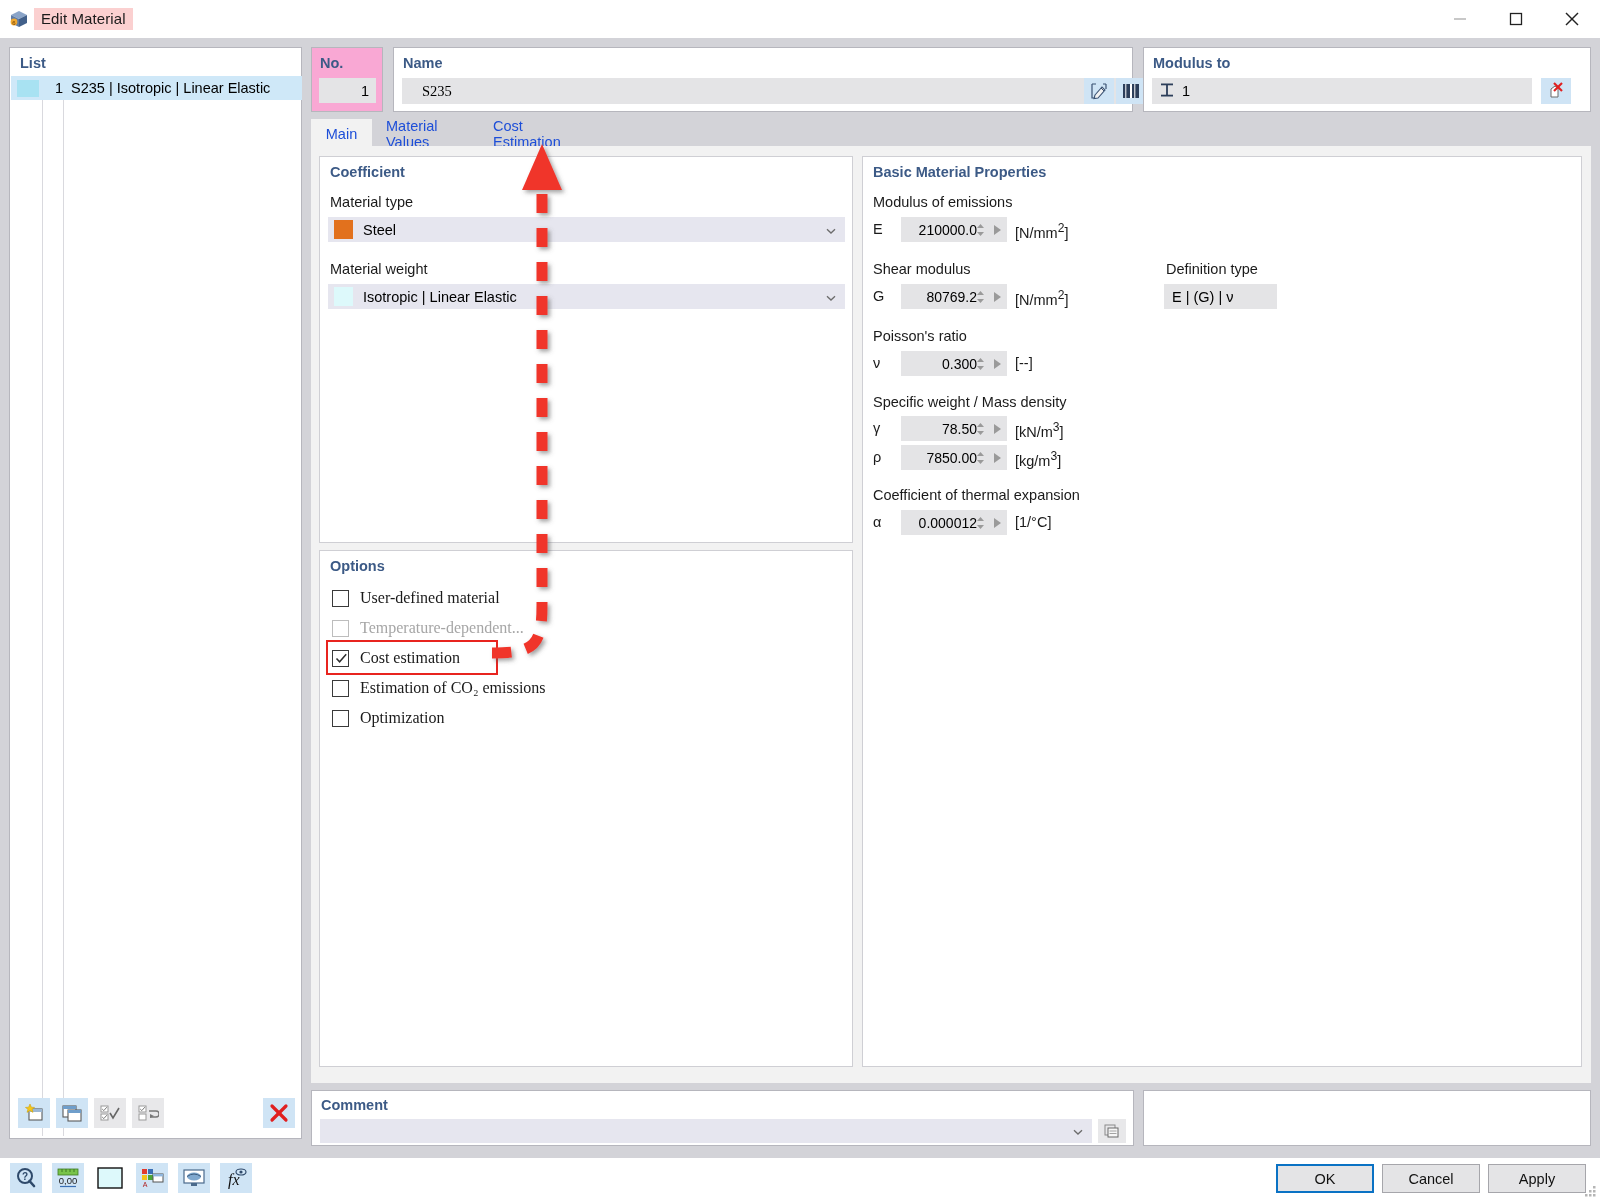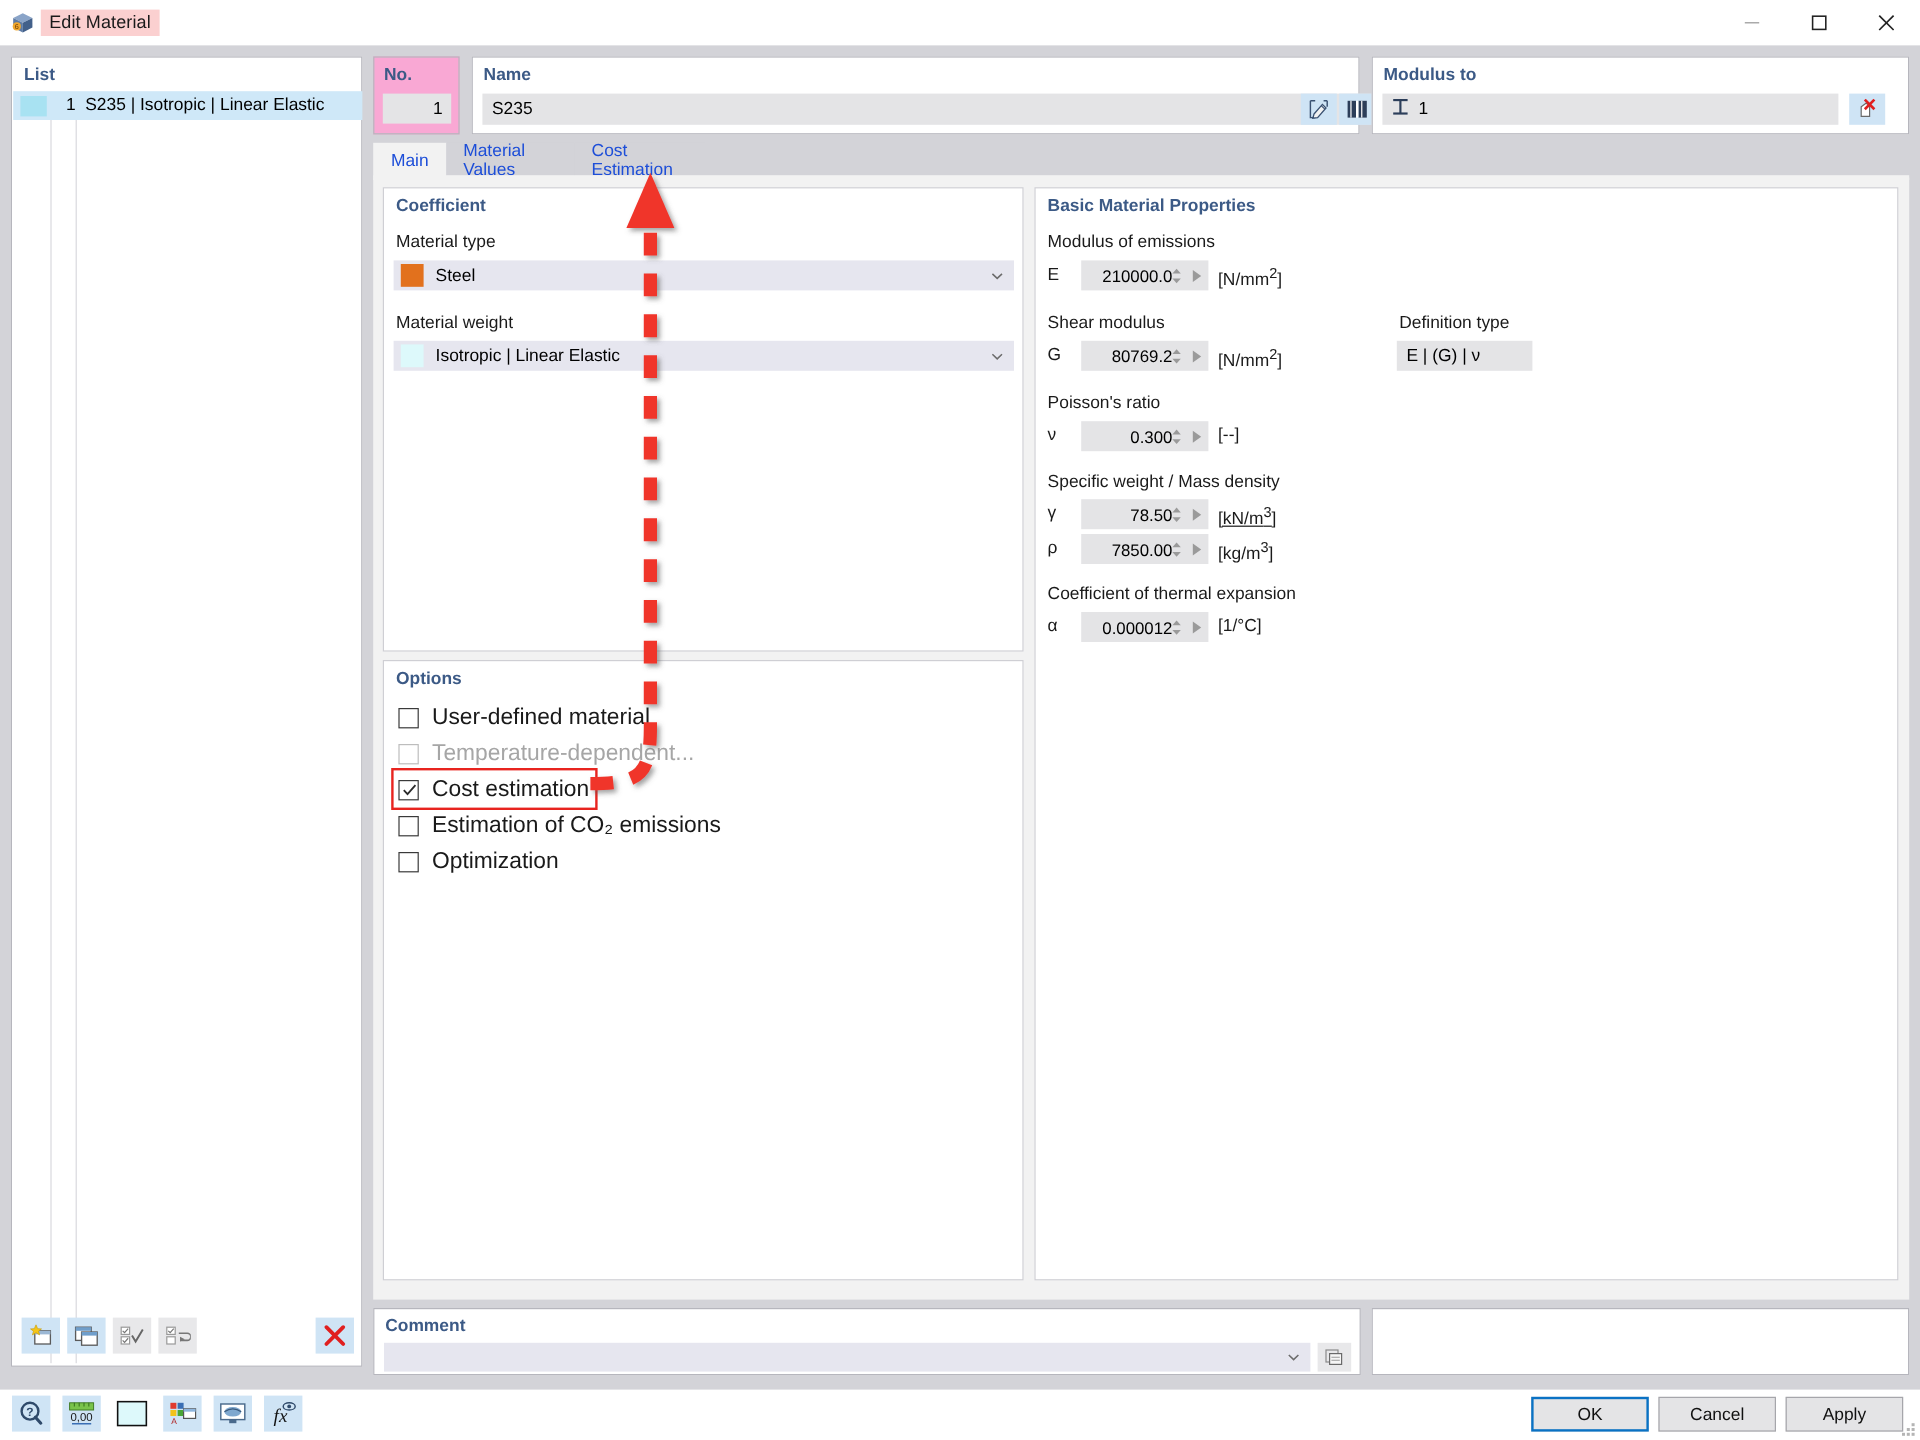--- a/index.html
+++ b/index.html
@@ -87,22 +87,23 @@
   }
 
   
   .name-panel {
     position: absolute; left: 393px; top: 9px; width: 740px; height: 65px;
     background: #ffffff; border: 1px solid #b6b6bd;
   }
   .name-title { position: absolute; left: 9px; top: 7px; }
   .name-field {
     position: absolute; left: 8px; top: 30px; width: 764px; height: 26px;
-    background: #e4e4e6; display: flex; align-items: center; padding-left: 8px;
+    background: #e4e4e6; display: flex; align-items: center; padding-left: 20px;
     font-size: 14.5px;
+    font-family: Liberation Serif, serif;
   }
   .name-btn {
     position: absolute; top: 30px; width: 30px; height: 26px;
     background: #cfe4f5; display: flex; align-items: center; justify-content: center;
   }
   .name-btn.b1 { left: 690px; }
   .name-btn.b2 { left: 722px; }
 
   
   .assign-panel {
@@ -168,21 +169,21 @@
   
   .cbrow { position: absolute; display: flex; align-items: center; gap: 11px; height: 22px; }
   .cbox {
     width: 17px; height: 17px; border: 1.3px solid #3a3a3a; background: #ffffff;
     position: relative; flex: none;
   }
   .cbox.disabled { border-color: #bdbdbd; }
   .cbox .chk {
     position: absolute; left: 2px; top: 1px; width: 13px; height: 13px;
   }
-  .cblabel { font-size: 19px; color: #1a1a1a; }
+  .cblabel { font-size: 16px; color: #1a1a1a; font-family: Liberation Serif, serif; }
   .cblabel.disabled { color: #a6a6a6; }
   .cbhighlight {
     position: absolute; border: 2.5px solid #e8241f; background: transparent;
   }
 
   
   .spin {
     position: absolute; height: 25px; background: #e4e4e6;
     display: flex; align-items: center; justify-content: flex-end;
   }
@@ -514,21 +515,21 @@
         <div class="spin" style="left:38px;top:259px;width:106px;">
           <span class="val">78.50</span>
           <span class="arrows">
             <svg width="9" height="16" viewBox="0 0 9 16">
                 <path d="M4.5 2 L8 6 L1 6 Z" fill="#9a9a9a"></path>
                 <path d="M4.5 14 L1 10 L8 10 Z" fill="#9a9a9a"></path>
               </svg>
           </span>
           <span class="play"></span>
         </div>
-        <div class="unit" style="left:152px;top:263px;text-decoration:underline;">[kN/m<sup>3</sup>]</div>
+        <div class="unit" style="left:152px;top:263px;">[kN/m<sup>3</sup>]</div>
 
         <div class="sym" style="left:10px;top:292px;">ρ</div>
         <div class="spin" style="left:38px;top:288px;width:106px;">
           <span class="val">7850.00</span>
           <span class="arrows">
             <svg width="9" height="16" viewBox="0 0 9 16">
                 <path d="M4.5 2 L8 6 L1 6 Z" fill="#9a9a9a"></path>
                 <path d="M4.5 14 L1 10 L8 10 Z" fill="#9a9a9a"></path>
               </svg>
           </span>

